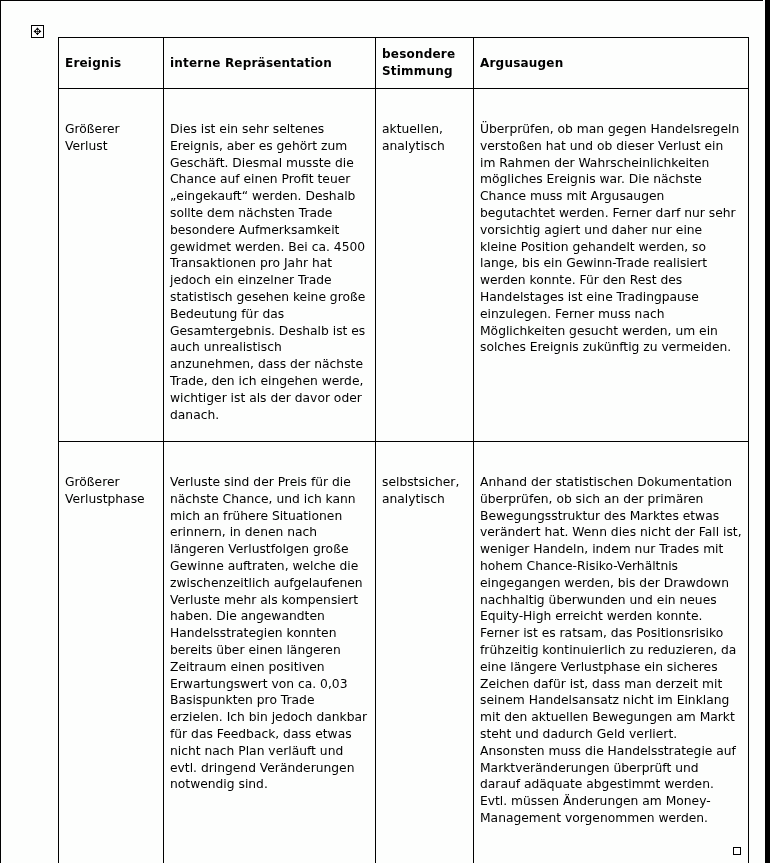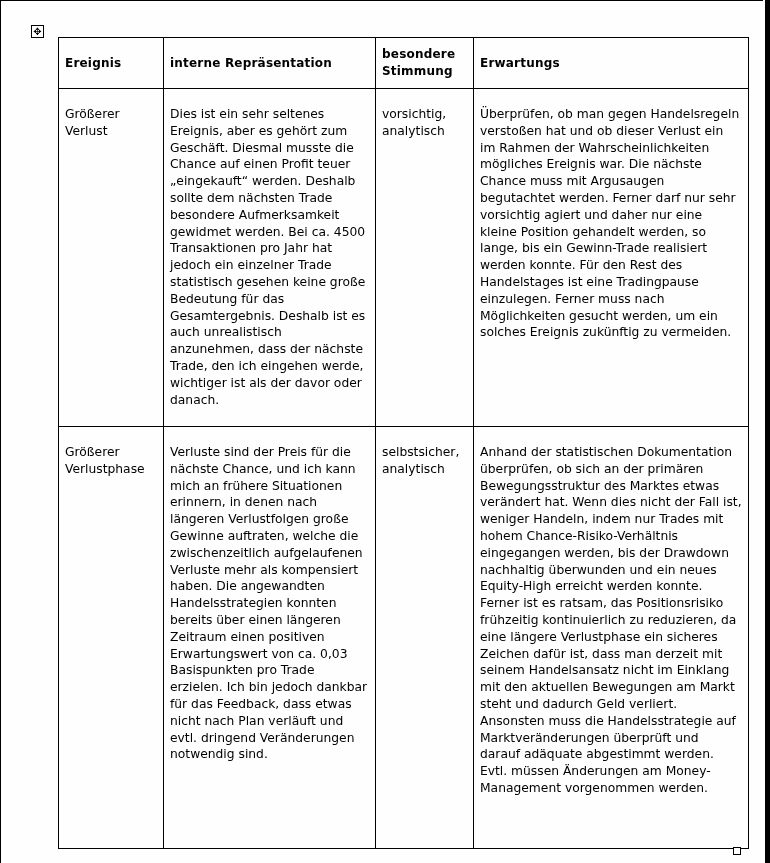--- a/index.html
+++ b/index.html
@@ -8,21 +8,21 @@
   .frame-top { position:absolute; left:0; top:0; width:770px; height:1px; background:#000; }
   .frame-left { position:absolute; left:0; top:0; width:1px; height:863px; background:#000; }
   .frame-right { position:absolute; left:765px; top:0; width:5px; height:863px; background:#000; }
   .frame-right-gap { position:absolute; left:763px; top:0; width:2px; height:863px; background:#fdfefd; }
   .move-handle { position:absolute; left:31px; top:25px; width:11px; height:11px; border:1px solid #000;
                  background:#fff; font-size:10px; line-height:11px; text-align:center; }
   .resize-handle { position:absolute; left:733px; top:847px; width:6px; height:6px; border:1px solid #000; background:#fff; }
   table.doc { position:absolute; left:58px; top:37px; border-collapse:collapse; table-layout:fixed; width:690px; }
   table.doc td, table.doc th { border:1px solid #000; vertical-align:top; padding:0 6px; text-align:left; }
   table.doc th { font-weight:bold; font-size:12px; line-height:17px; height:50px; vertical-align:middle; letter-spacing:0.2px; }
-  table.doc td { font-size:12.3px; line-height:16.8px; padding-top:17px; padding-bottom:16px; }
+  table.doc td { font-size:12.3px; line-height:16.8px; padding-top:32px; padding-bottom:16px; }
   td.just { text-align:justify; hyphens:manual;margin-top:24px; }
   col.c1 { width:105px; } col.c2 { width:212px; } col.c3 { width:98px; } col.c4 { width:275px; }
   tr.r1 td { height:304px; }
   tr.r2 td { height:388px; }
 </style>
 </head>
 <body>
 
 <div class="frame-top"></div>
 <div class="frame-left"></div>
@@ -36,28 +36,28 @@
       <col class="c1">
       <col class="c2">
       <col class="c3">
       <col class="c4">
     </colgroup>
   <thead>
     <tr>
       <th>Ereignis</th>
       <th>interne Repräsentation</th>
       <th>besondere Stimmung</th>
-      <th>Erwartungs</th>
+      <th>Argusaugen</th>
     </tr>
   </thead>
   <tbody>
     <tr class="r1">
       <td>Größerer Verlust</td>
       <td class="just">Dies ist ein sehr seltenes Ereignis, aber es gehört zum Geschäft. Diesmal musste die Chance auf einen Profit teuer „eingekauft“ werden. Deshalb sollte dem nächsten Trade besondere Aufmerk­samkeit gewidmet werden. Bei ca. 4500 Transaktionen pro Jahr hat jedoch ein einzelner Trade statistisch gesehen keine große Bedeu­tung für das Gesamtergebnis. Deshalb ist es auch un­realistisch anzunehmen, dass der nächste Trade, den ich eingehen werde, wichtiger ist als der davor oder danach.</td>
-      <td>vorsichtig, analytisch</td>
+      <td>aktuellen, analytisch</td>
       <td class="just">Überprüfen, ob man gegen Handelsregeln verstoßen hat und ob dieser Verlust ein im Rahmen der Wahrscheinlichkeiten mögliches Ereig­nis war. Die nächste Chance muss mit Argusaugen begutachtet werden. Ferner darf nur sehr vorsichtig agiert und daher nur eine kleine Position gehandelt werden, so lange, bis ein Gewinn-Trade realisiert werden konnte. Für den Rest des Handelstages ist eine Tradingpause einzulegen. Ferner muss nach Möglichkeiten gesucht werden, um ein solches Ereignis zukünftig zu vermeiden.</td>
     </tr>
     <tr class="r2">
       <td>Größerer Verlustphase</td>
       <td class="just">Verluste sind der Preis für die nächste Chance, und ich kann mich an frühere Situationen erinnern, in denen nach längeren Verlustfolgen große Gewinne auftraten, welche die zwischenzeitlich aufgelaufenen Verluste mehr als kompensiert haben. Die angewandten Handelsstra­tegien konnten bereits über einen längeren Zeitraum einen positiven Erwartungs­wert von ca. 0,03 Basis­punkten pro Trade erzielen. Ich bin jedoch dankbar für das Feedback, dass etwas nicht nach Plan verläuft und evtl. dringend Verände­rungen notwendig sind.</td>
       <td>selbstsicher, analytisch</td>
       <td class="just">Anhand der statistischen Doku­mentation überprüfen, ob sich an der primären Bewegungsstruktur des Marktes etwas verändert hat. Wenn dies nicht der Fall ist, weniger Handeln, indem nur Trades mit hohem Chance-Risiko-Verhältnis eingegangen werden, bis der Drawdown nachhaltig überwunden und ein neues Equity-High erreicht werden konnte. Ferner ist es ratsam, das Positionsrisiko frühzeitig kontinuierlich zu reduzieren, da eine längere Verlustphase ein sicheres Zeichen dafür ist, dass man derzeit mit seinem Handelsansatz nicht im Einklang mit den aktuellen Bewegungen am Markt steht und dadurch Geld verliert. Ansonsten muss die Handelsstrategie auf Markt­veränderungen überprüft und darauf adäquate abgestimmt werden. Evtl. müssen Änderungen am Money-Management vorgenommen werden.</td>
     </tr>
   </tbody>
 </table>

